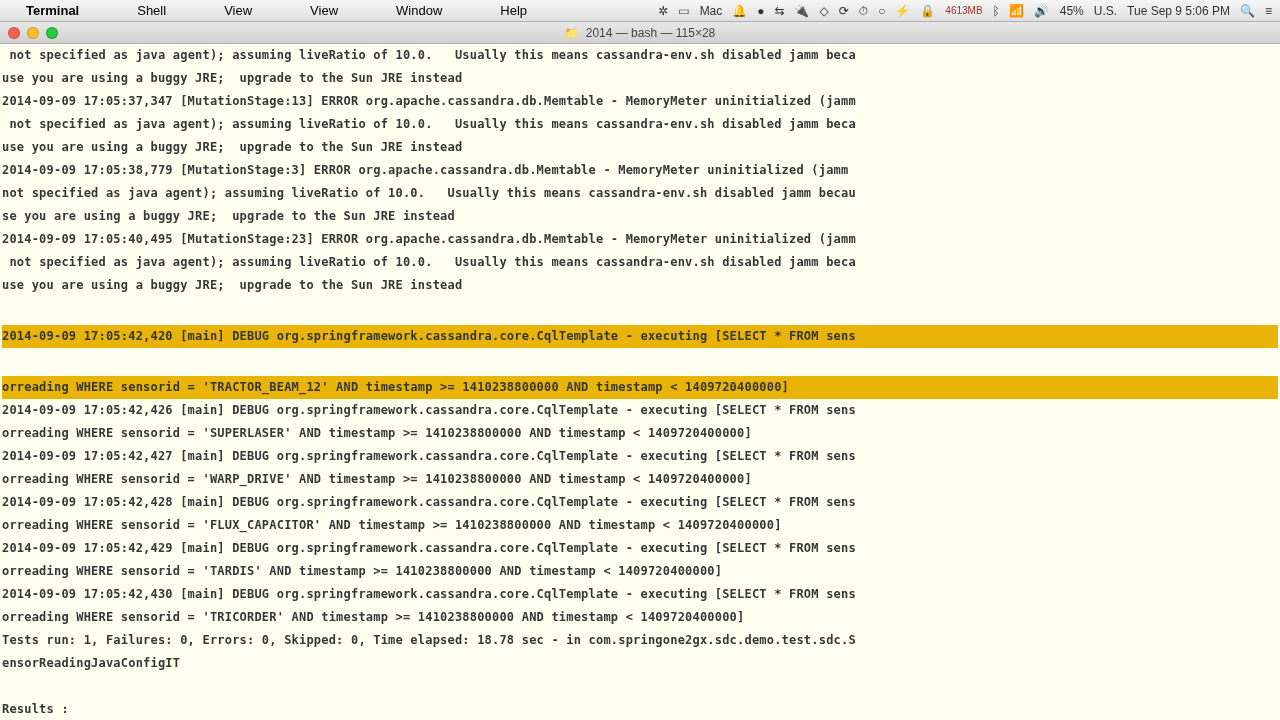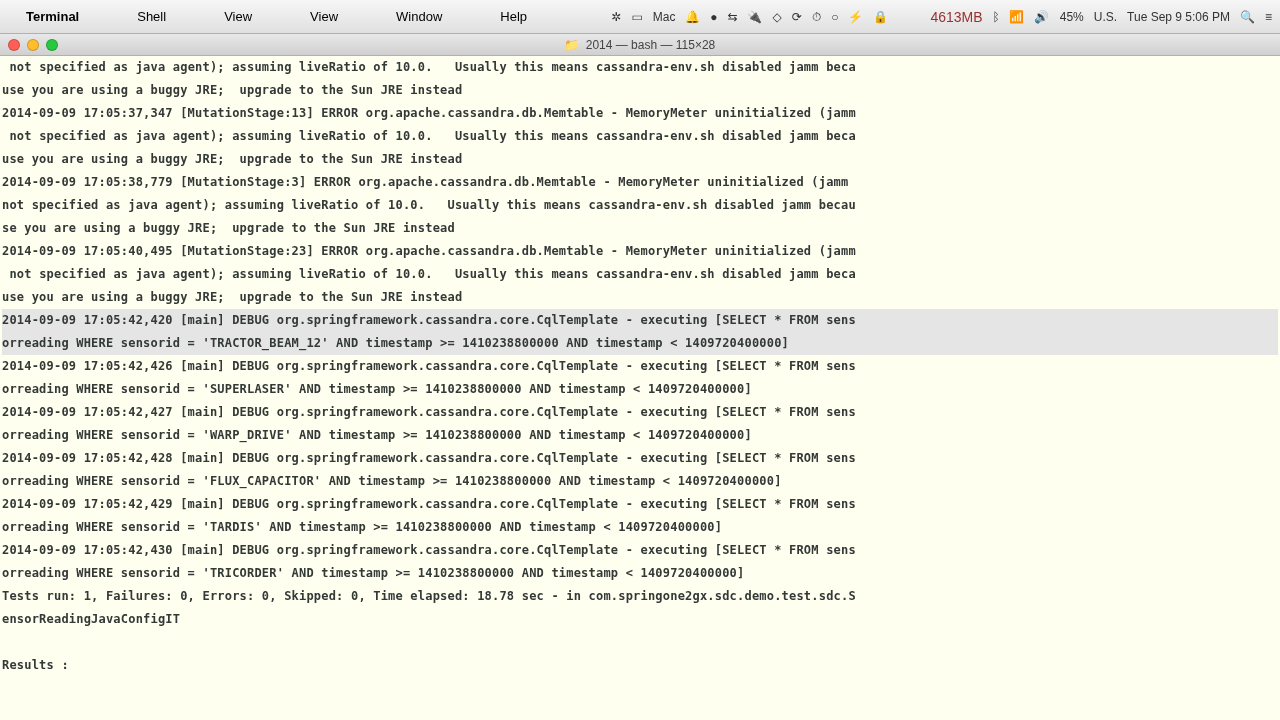--- a/index.html
+++ b/index.html
@@ -6,21 +6,21 @@
   body {
     width: 1280px;
     height: 720px;
     font-family: -apple-system, "Lucida Grande", sans-serif;
     font-size: 13px;
     background: #e8e8e8;
     overflow: hidden;
   }
   
   .menubar {
-    height: 34px;
+    height: 22px;
     background: linear-gradient(#f6f6f6, #e0e0e0);
     border-bottom: 1px solid #b0b0b0;
     display: flex;
     align-items: center;
     padding: 0 8px;
     gap: 18px;
   }
   .menubar-left {
     display: flex;
     align-items: center;
@@ -43,21 +43,21 @@
   }
   .menu-item {
     color: #000;
     cursor: pointer;
     margin-left: 40px;
   }
   .status-icon {
     color: #333;
     font-size: 12px;
   }
-  .mem-text { font-size: 14px; color: #9a3030; line-height: 1; margin-left: 32px; }
+  .mem-text { font-size: 10px; color: #9a3030; line-height: 1; }
   
   .titlebar {
     height: 22px;
     background: linear-gradient(#e8e8e8, #d0d0d0);
     border-bottom: 1px solid #b0b0b0;
     display: flex;
     align-items: center;
     position: relative;
   }
   .traffic-lights {
@@ -95,21 +95,22 @@
     font-weight: 600;
     height: calc(720px - 44px);
     overflow: hidden;
     white-space: pre-wrap;
     word-break: break-all;
     padding: 0 2px;
     letter-spacing: 0.2px;
   }
   .terminal .line { display: block; }
   .terminal .highlight {
-    background: #e5e5e5;
+    background: #eab308;
+    margin-top: 28px;
   }
 </style>
 </head>
 <body>
 
 <div class="menubar">
   <div class="menubar-left">
     <span class="apple-icon"></span>
     <span class="app-name">Terminal</span>
     <span class="menu-item">Shell</span>

